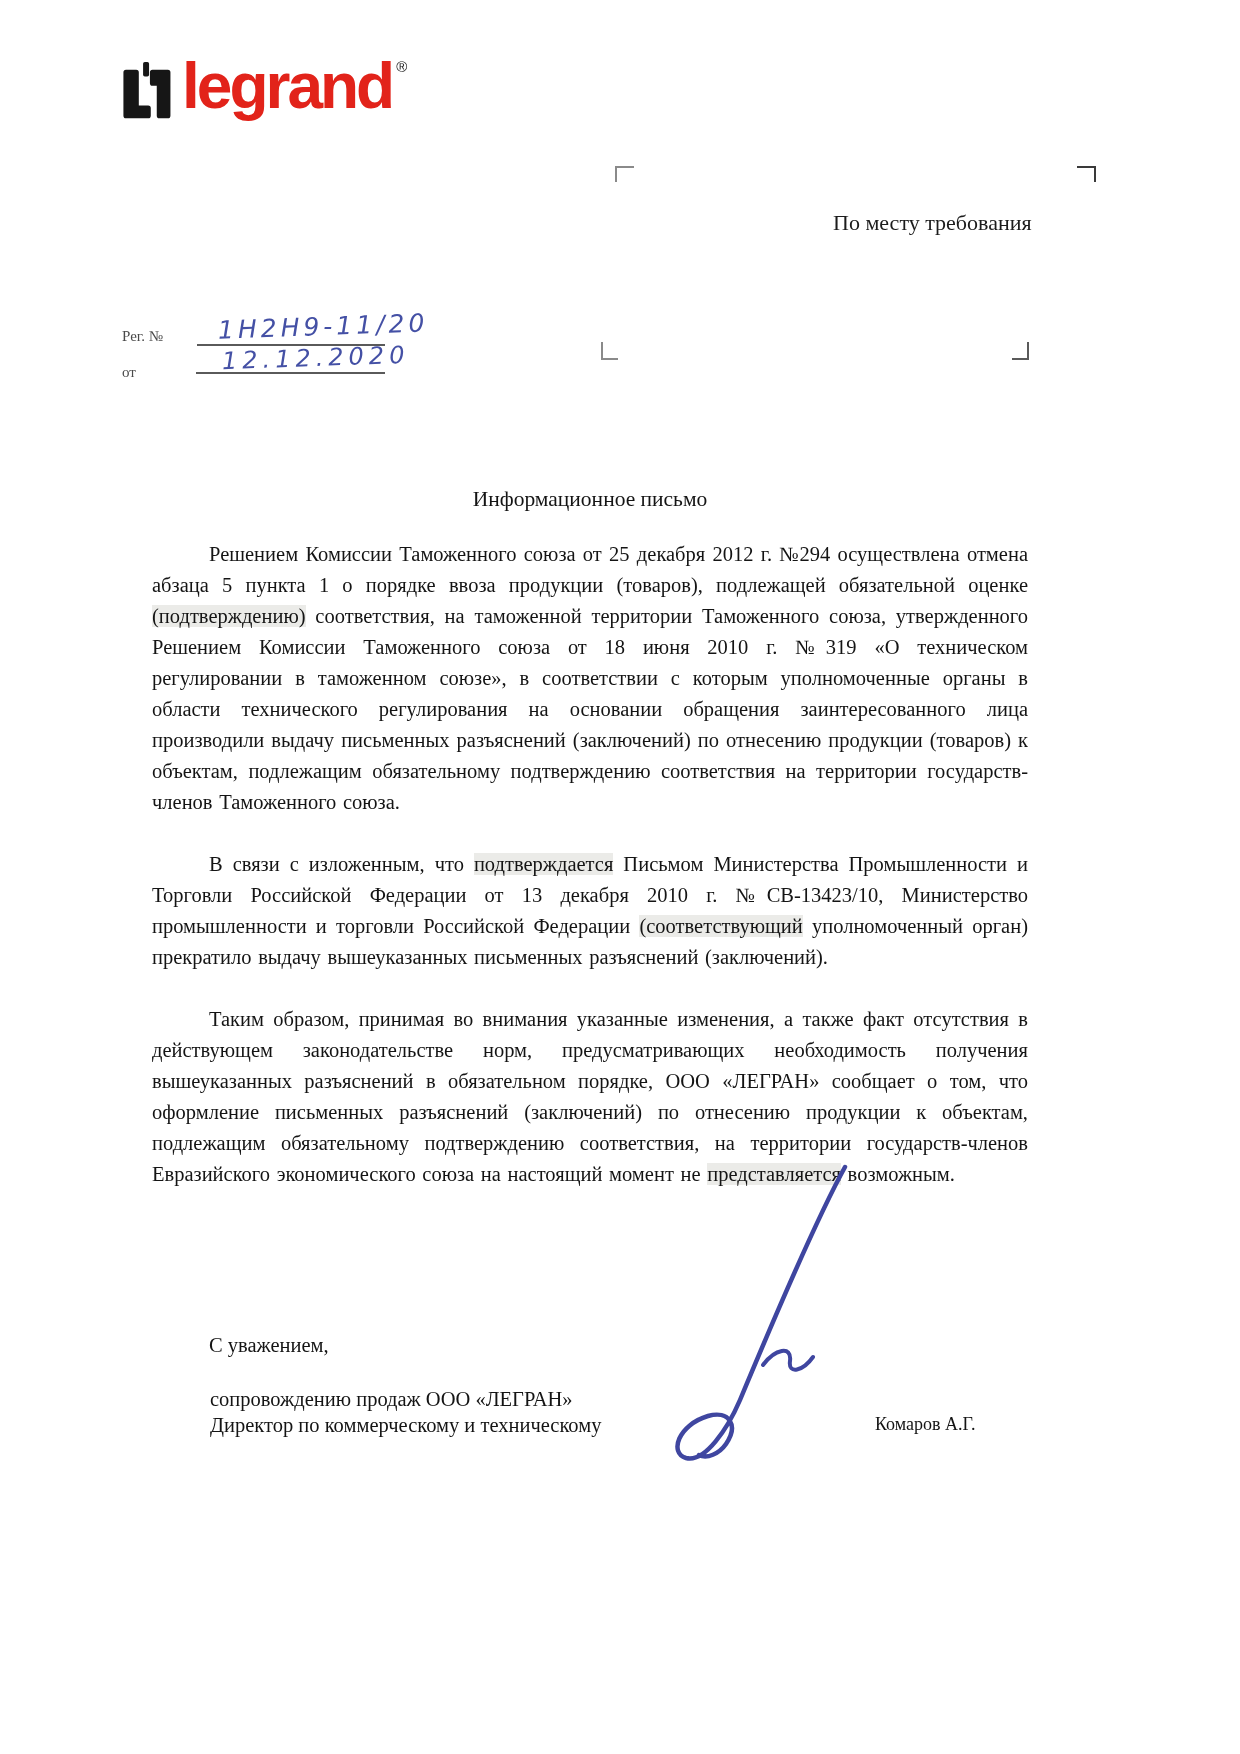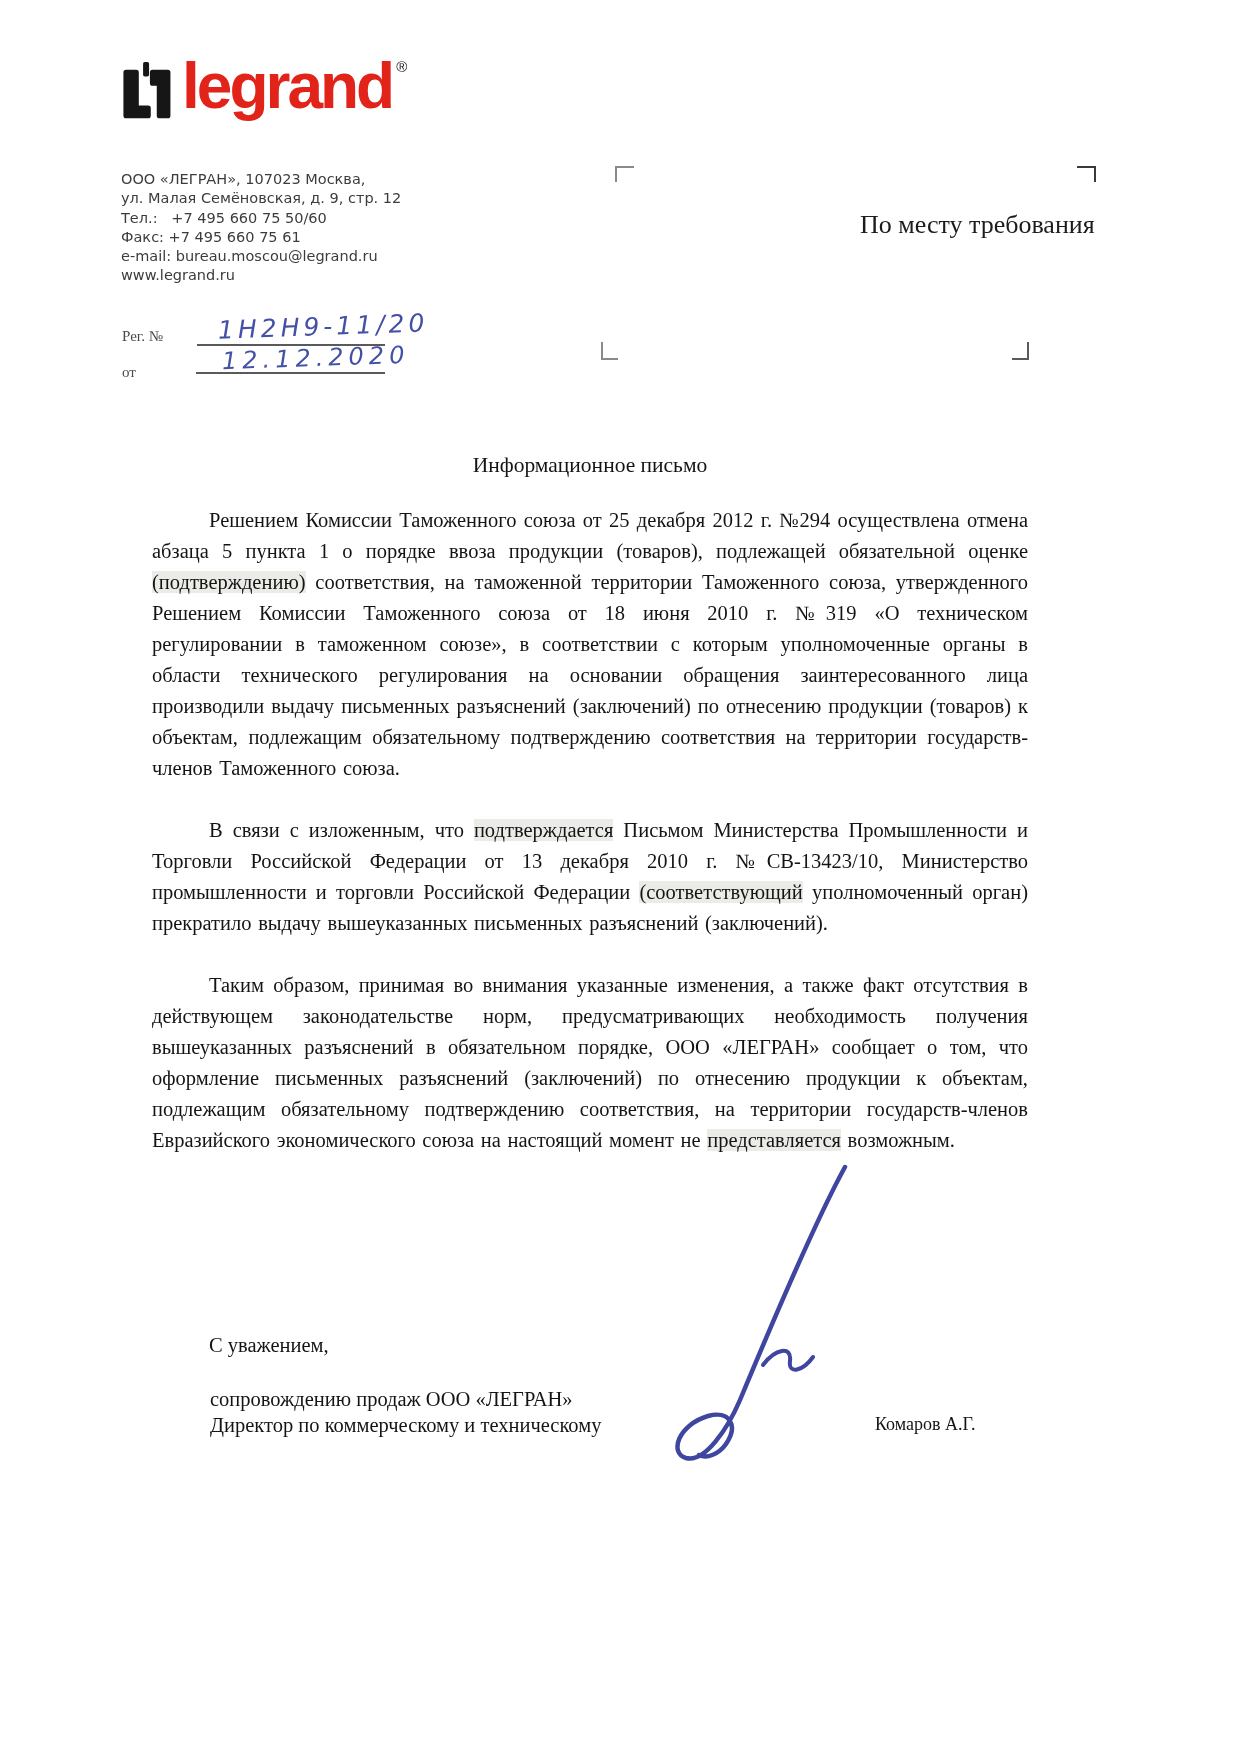--- a/index.html
+++ b/index.html
@@ -48,25 +48,25 @@
   
   .corner { position:absolute; }
   .corner.tl { left:615px; top:166px; width:17px; height:14px; border-left:2px solid #8a8a8a; border-top:2px solid #8a8a8a; }
   .corner.tr { left:1077px; top:166px; width:17px; height:14px; border-right:2px solid #3a3a3a; border-top:2px solid #3a3a3a; }
   .corner.bl { left:601px; top:342px; width:15px; height:16px; border-left:2px solid #8a8a8a; border-bottom:2px solid #8a8a8a; }
   .corner.br { left:1012px; top:342px; width:15px; height:16px; border-right:2px solid #5a5a5a; border-bottom:2px solid #5a5a5a; }
 
   .recipient {
     position:absolute; left:833px; top:210px;
     font-family:"Liberation Serif", serif;
-    font-size:26px; color:#1c1c1c; white-space:nowrap;margin-left:27px;
+    font-size:22px; color:#1c1c1c; white-space:nowrap;
   }
 
   
-  .letter-col { position:absolute; left:152px; top:450px; width:876px; }
+  .letter-col { position:absolute; left:152px; top:484px; width:876px; }
   .letter-title {
     text-align:center; font-size:21.5px; line-height:31px;
     margin:0 0 24px 0; font-weight:normal; color:#141414;
   }
   .para {
     margin:0 0 31px 0;
     font-size:20.5px; line-height:31px;
     text-align:justify; text-indent:57px;
     color:#141414;
     word-spacing:1.5px;
@@ -87,28 +87,20 @@
   <div class="logo-row">
     <svg class="logo-mark" viewBox="0 0 62 72" xmlns="http://www.w3.org/2000/svg">
       <path d="M4 14 q0 -3 3 -3 h12 q3 0 3 3 v39 h11 q3 0 3 3 v9 q0 3 -3 3 H7 q-3 0 -3 -3 Z" fill="#161616"></path>
       <rect x="27" y="2" width="7" height="17" rx="2" fill="#161616"></rect>
       <path d="M38 11 h18 q3 0 3 3 v51 q0 3 -3 3 h-10 q-3 0 -3 -3 V30 h-5 q-3 0 -3 -3 v-13 q0 -3 3 -3 Z" fill="#161616"></path>
     </svg>
     <span class="logo-word">legrand</span>
     <span class="logo-reg">®</span>
   </div>
 
-  <div class="address">
-    <div>ООО «ЛЕГРАН», 107023 Москва,</div>
-    <div>ул. Малая Семёновская, д. 9, стр. 12</div>
-    <div>Тел.:&nbsp;&nbsp; +7 495 660 75 50/60</div>
-    <div>Факс: +7 495 660 75 61</div>
-    <div>e-mail: bureau.moscou@legrand.ru</div>
-    <div>www.legrand.ru</div>
-  </div>
 
   <div class="reg-label" style="left:122px; top:328px;">Рег. №</div>
   <div class="hand hand-reg">1Н2Н9-11/20</div>
   <div class="u-line u-line1"></div>
 
   <div class="reg-label" style="left:122px; top:364px;">от</div>
   <div class="hand hand-date">12.12.2020</div>
   <div class="u-line u-line2"></div>
 
   <div class="corner tl"></div>

